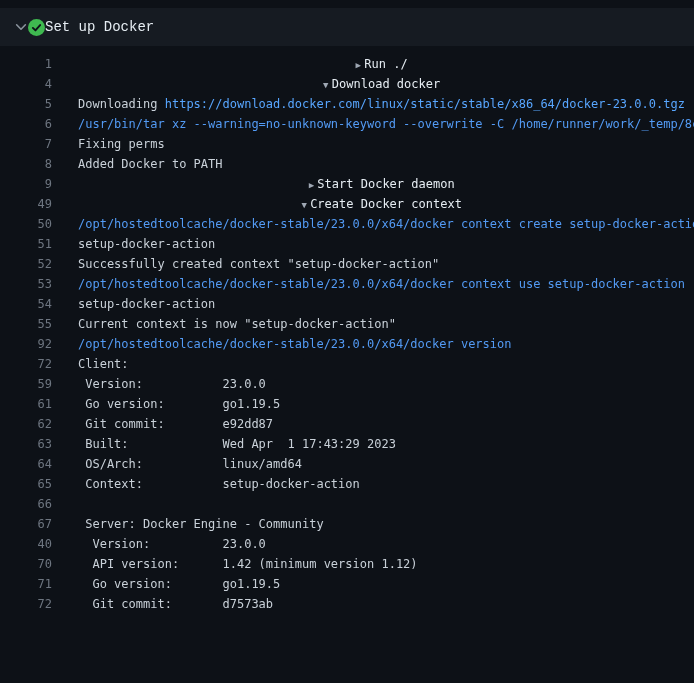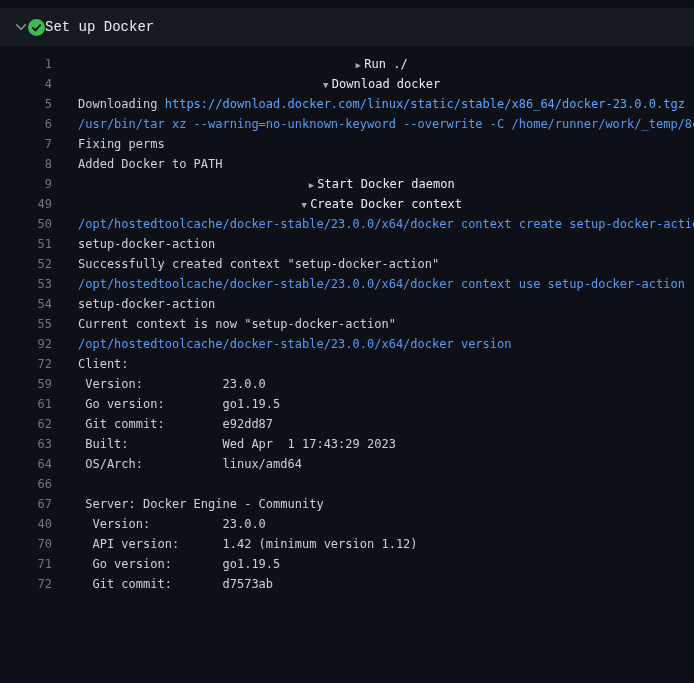--- a/index.html
+++ b/index.html
@@ -184,20 +184,24 @@
   <div class="row">
     <span class="ln">63</span>
     <span class="content"><span class="seg-plain"> Built:             Wed Apr  1 17:43:29 2023</span></span>
   </div>
 
   <div class="row">
     <span class="ln">64</span>
     <span class="content"><span class="seg-plain"> OS/Arch:           linux/amd64</span></span>
   </div>
 
+  <div class="row">
+    <span class="ln">65</span>
+    <span class="content"><span class="seg-plain"> Context:           setup-docker-action</span></span>
+  </div>
 
   <div class="row">
     <span class="ln">66</span>
     <span class="content"></span>
   </div>
 
   <div class="row">
     <span class="ln">67</span>
     <span class="content"><span class="seg-plain"> Server: Docker Engine - Community</span></span>
   </div>

